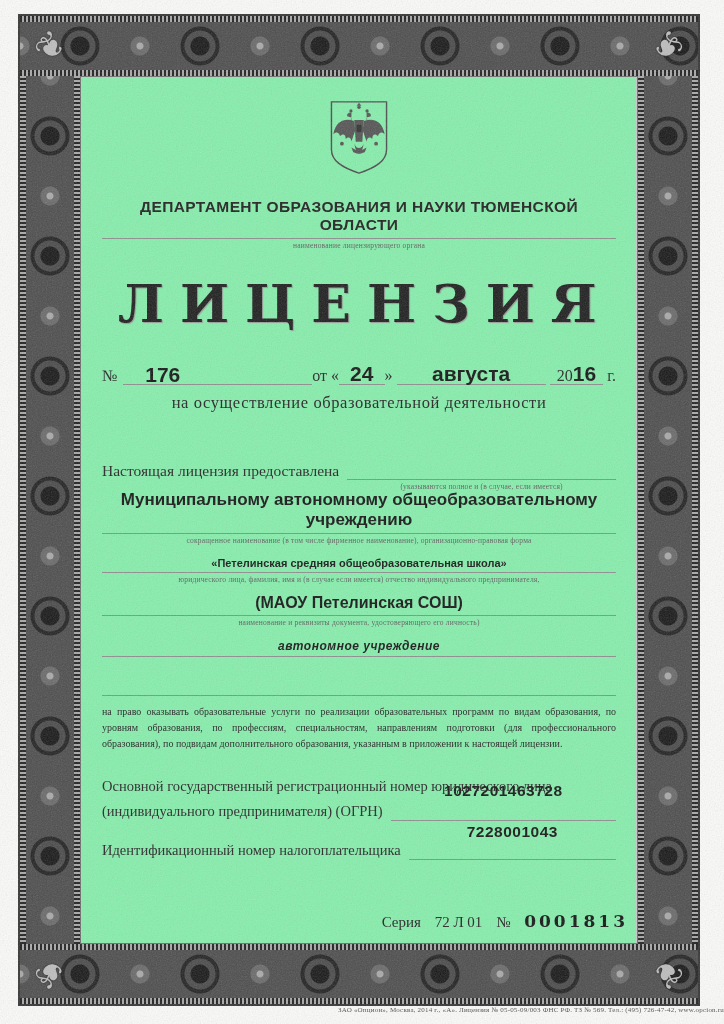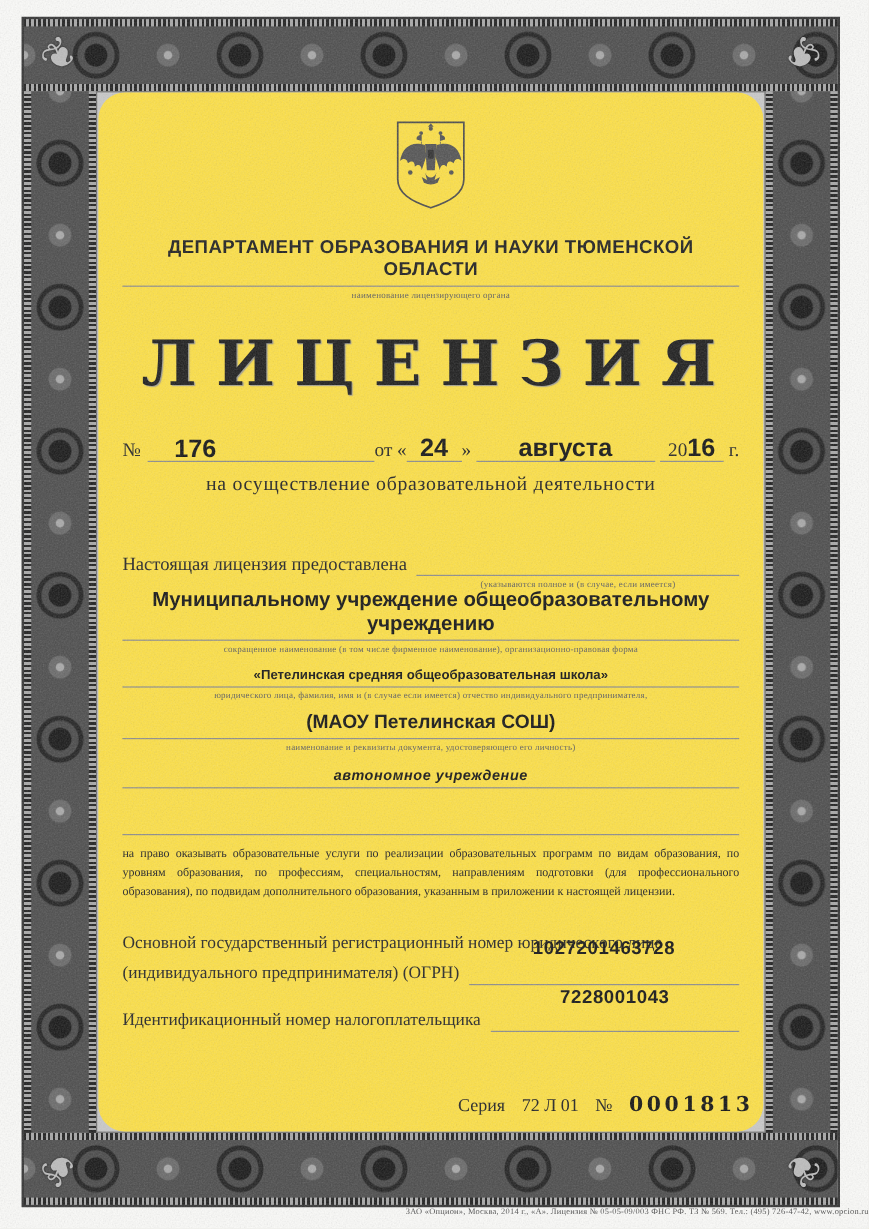--- a/index.html
+++ b/index.html
@@ -33,21 +33,21 @@
           font-family:"DejaVu Sans",sans-serif;font-size:34px;color:#bdbdbd;
           text-shadow:0 0 2px #1c1c1c;pointer-events:none;}
   .c-tl{left:0;top:0;transform:rotate(-45deg);}
   .c-tr{right:0;top:0;transform:scaleX(-1) rotate(-45deg);}
   .c-bl{left:0;bottom:0;transform:scaleY(-1) rotate(-45deg);}
   .c-br{right:0;bottom:0;transform:scale(-1,-1) rotate(-45deg);}
   .inner-line{position:absolute;left:60px;top:60px;right:60px;bottom:60px;
               border:1px solid #6d6d6d;pointer-events:none;}
   
   .content{position:absolute;left:62px;top:61px;right:62px;bottom:61px;
-           background:#fde047;padding:0 20px;box-sizing:border-box;border-radius:22px;}
+           background:#86efac;padding:0 20px;box-sizing:border-box;}
   .emblem{margin:23px auto 0;width:62px;height:76px;display:block;}
   .authority{margin-top:22px;}
   .authority-text{font-family:"Liberation Sans",sans-serif;font-weight:700;font-size:15.5px;
                   letter-spacing:.4px;text-align:center;color:#202020;
                   padding-bottom:4px;border-bottom:1px solid #8d8d8d;}
   .cap{font-size:7.5px;color:#5f5f5f;text-align:center;letter-spacing:.2px;margin-top:2px;line-height:9px;}
   .doc-title{margin-top:26px;font-family:"DejaVu Serif",serif;font-weight:700;
              font-size:52px;line-height:56px;letter-spacing:16px;text-indent:16px;color:#1e1e1e;
              text-shadow:1px 1px 1px #979797;}
   .row{display:flex;align-items:flex-end;}
@@ -154,21 +154,21 @@
       <div class="subtitle">на осуществление образовательной деятельности</div>
 
       <div class="row grant-row">
         <span class="serif">Настоящая лицензия предоставлена</span>
         <span class="fill-line">
           <span class="cap line-cap">(указываются полное и (в случае, если имеется)</span>
         </span>
       </div>
 
       <div class="field">
-        <div class="field-value v-full">Муниципальному учреждение общеобразовательному учреждению</div>
+        <div class="field-value v-full">Муниципальному автономному общеобразовательному учреждению</div>
         <div class="cap">сокращенное наименование (в том числе фирменное наименование), организационно-правовая форма</div>
       </div>
 
       <div class="field">
         <div class="field-value v-name">«Петелинская средняя общеобразовательная школа»</div>
         <div class="cap">юридического лица, фамилия, имя и (в случае если имеется) отчество индивидуального предпринимателя,</div>
       </div>
 
       <div class="field">
         <div class="field-value v-short">(МАОУ Петелинская СОШ)</div>

